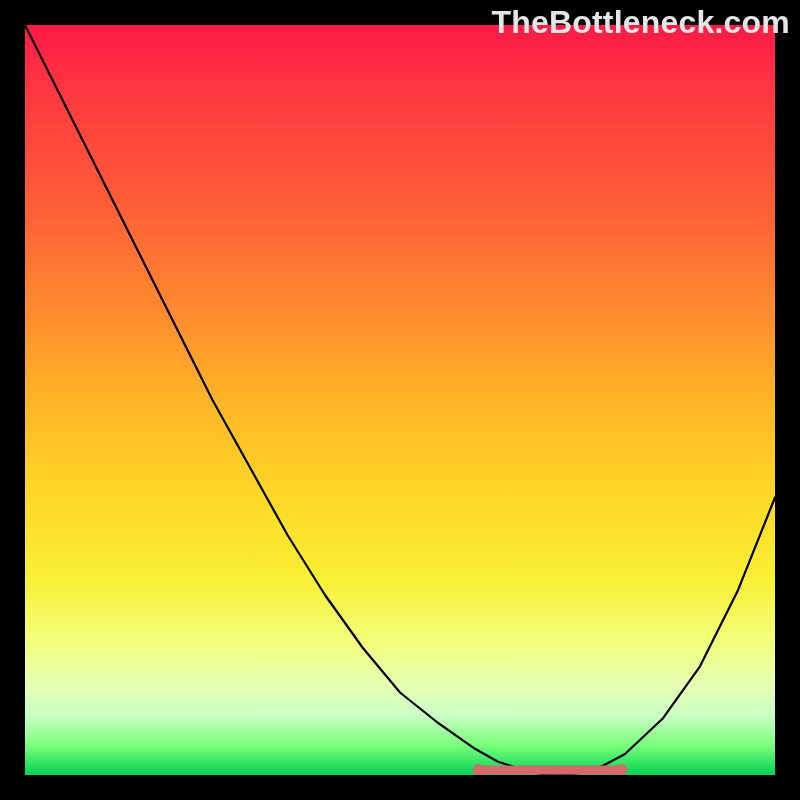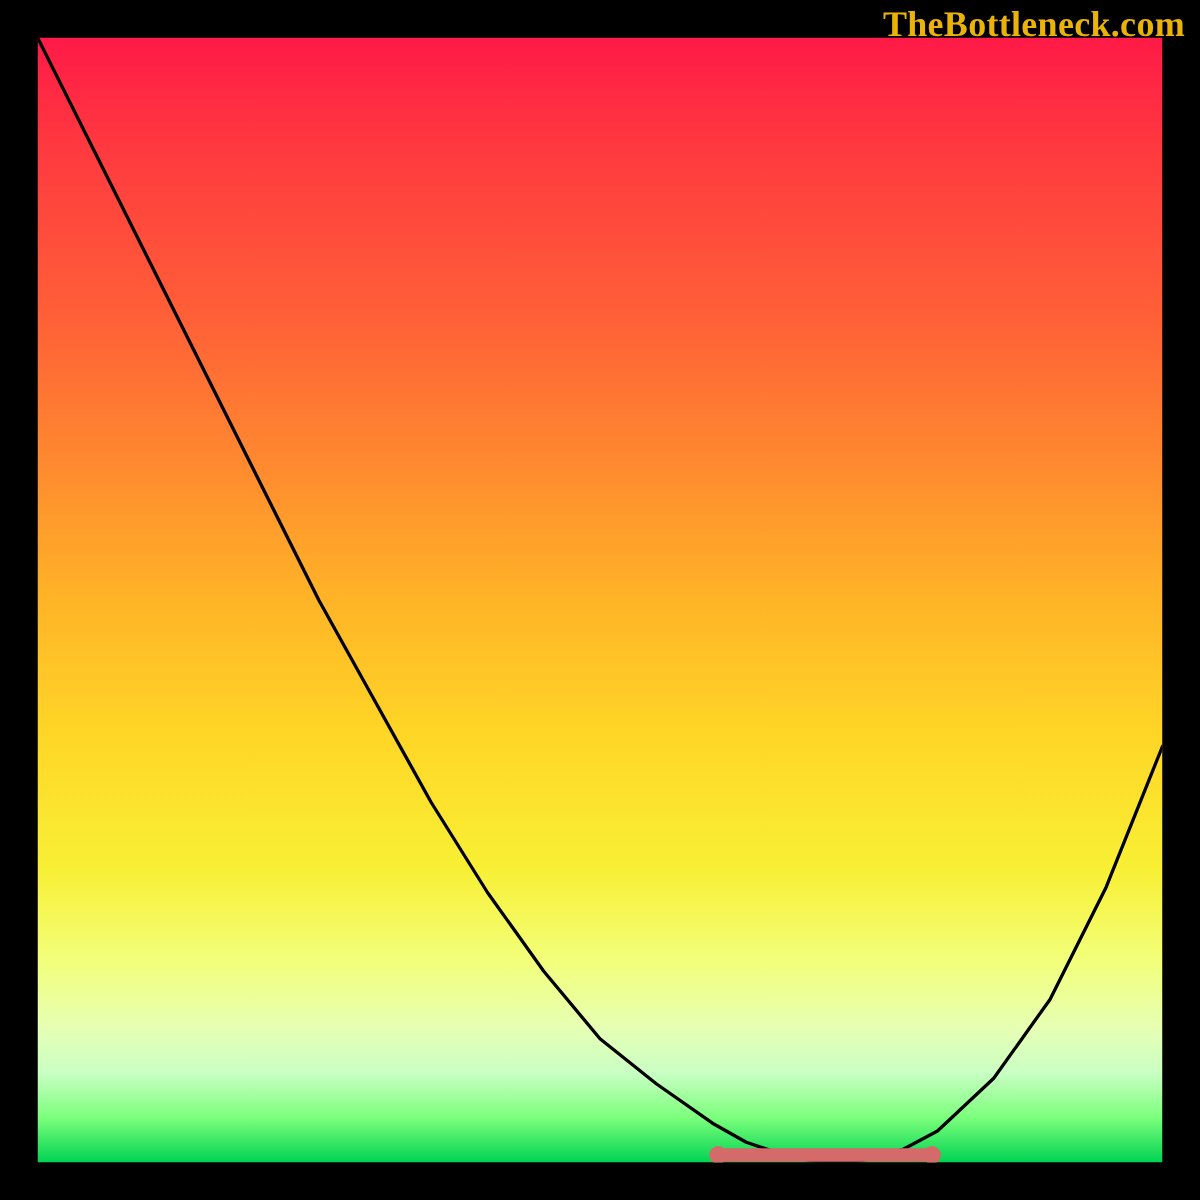--- a/index.html
+++ b/index.html
@@ -7,24 +7,24 @@
   .canvas {
     position: relative;
     width: 800px;
     height: 800px;
     background: #000;
   }
   .watermark {
     position: absolute;
     top: 4px;
     right: 10px;
-    font-family: Liberation Serif, serif;
-    font-size: 24px;
+    font-family: Liberation Sans, sans-serif;
+    font-size: 32px;
     font-weight: 600;
-    color: #eab308;
+    color: #e5e5e5;
     letter-spacing: 0.2px;
     z-index: 10;
   }
   .plot {
     position: absolute;
     left: 25px;
     top: 25px;
     width: 750px;
     height: 750px;
     overflow: hidden;

